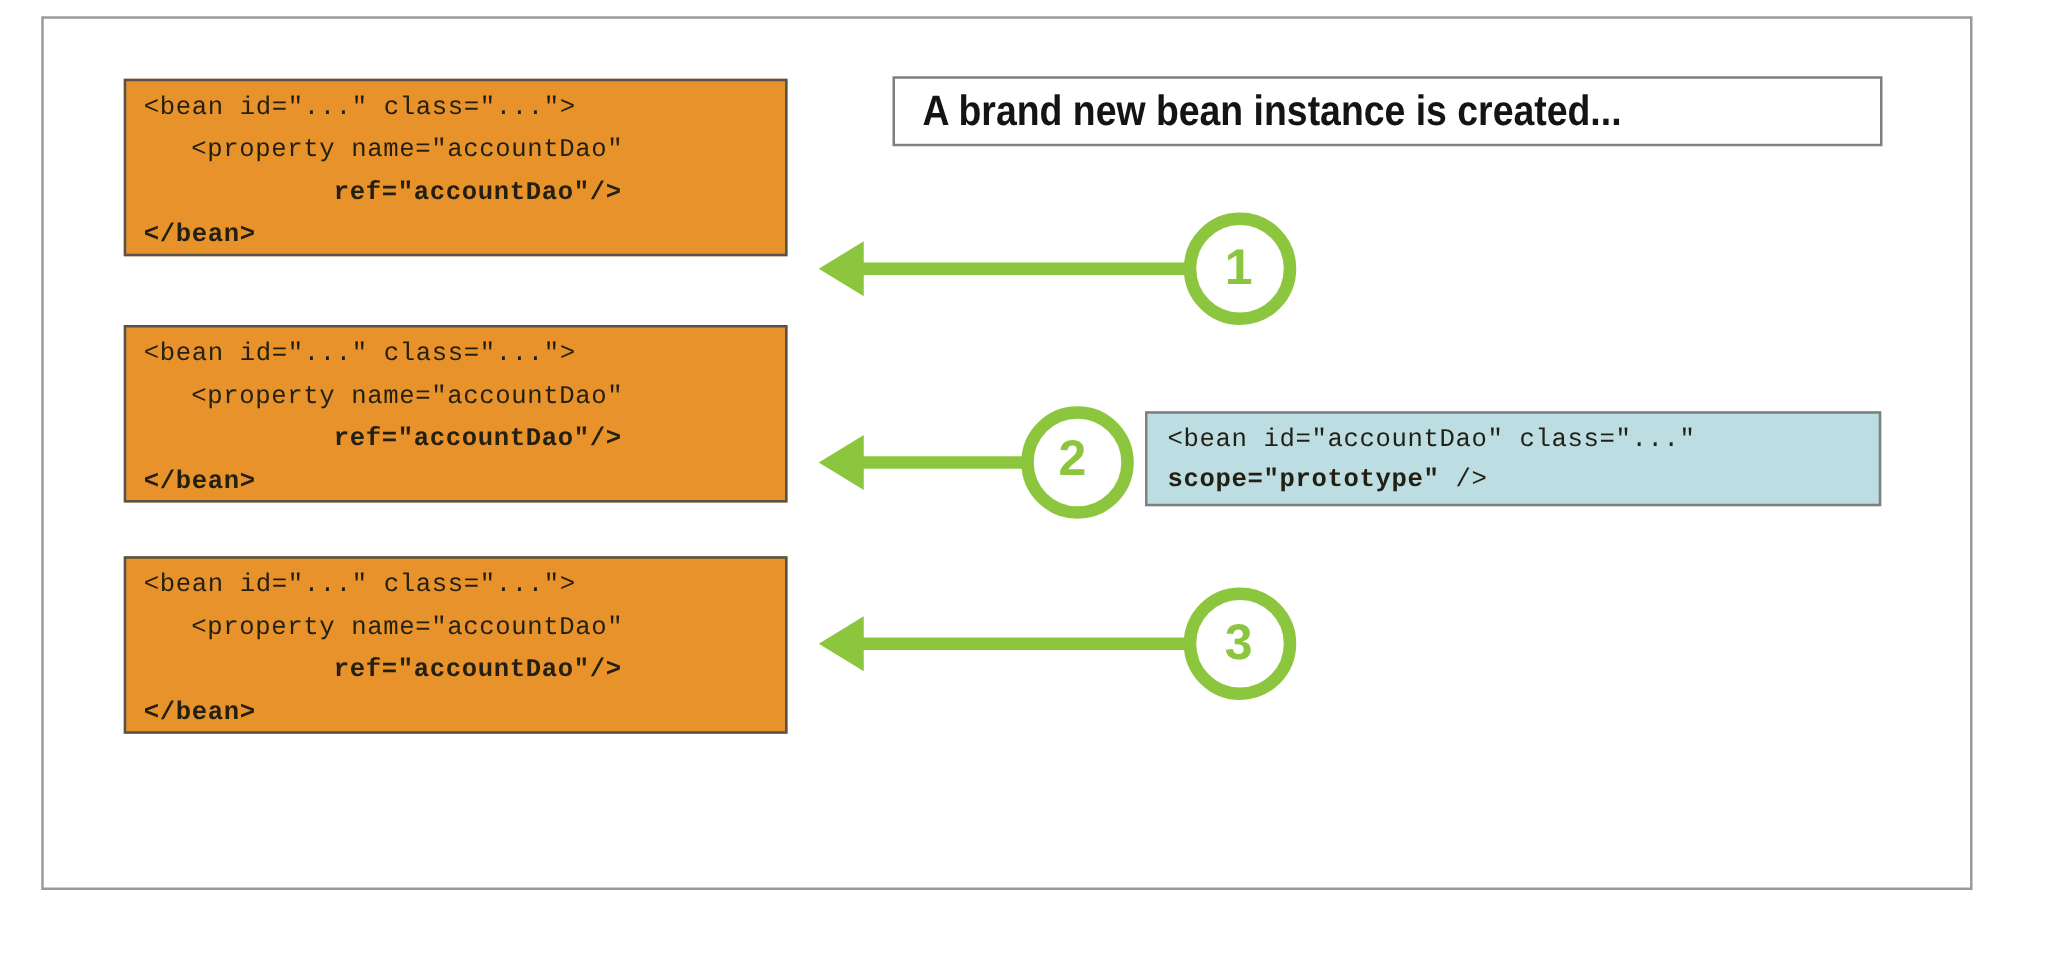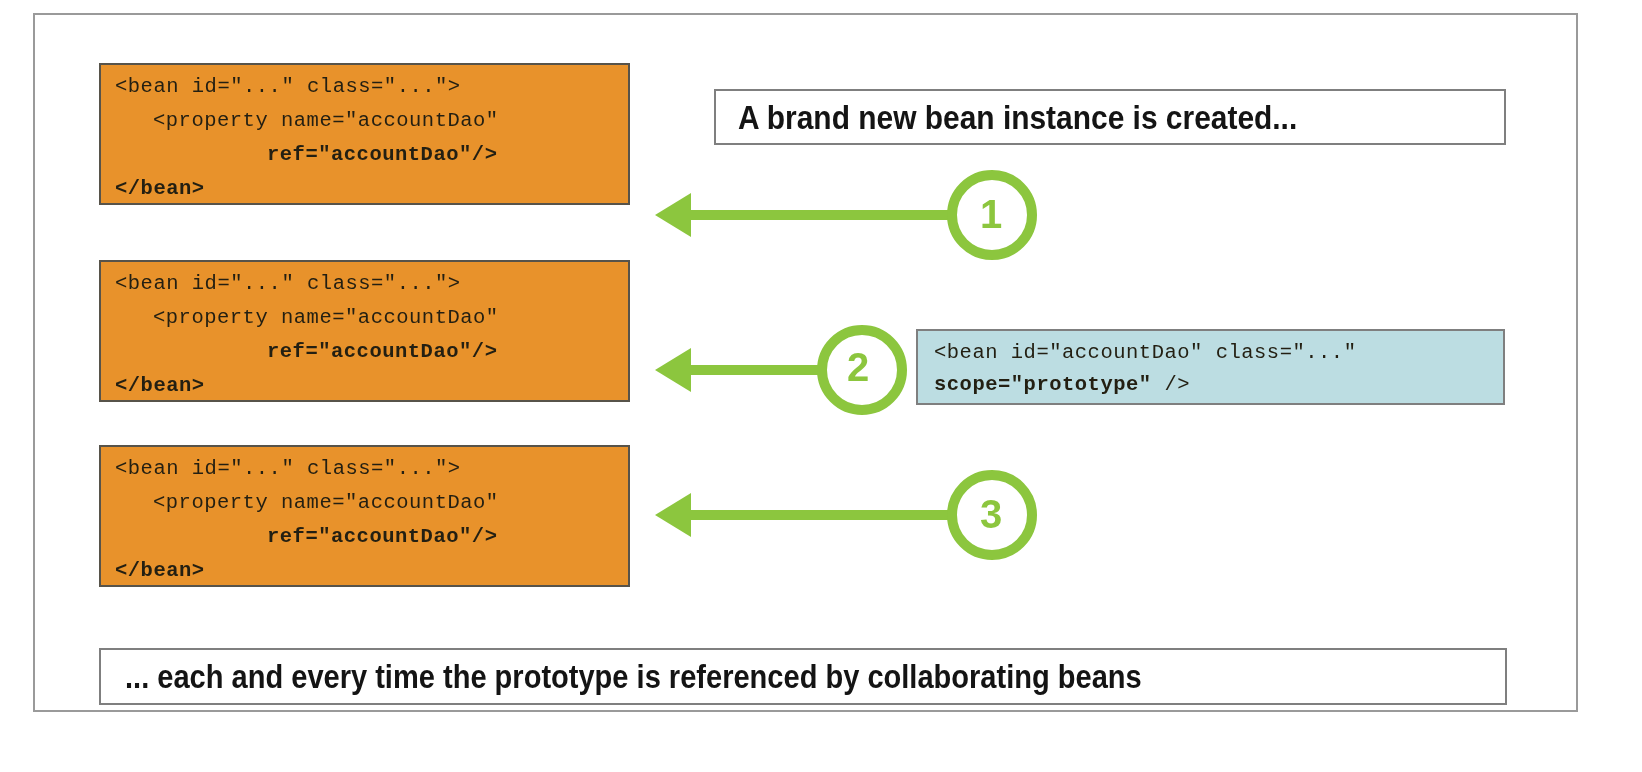--- a/index.html
+++ b/index.html
@@ -25,21 +25,21 @@
   #box1{left:64px;top:48px;width:531px;height:142px;}
   #box2{left:64px;top:245px;width:531px;height:142px;}
   #box3{left:64px;top:430px;width:531px;height:142px;}
 
   .ind1{padding-left:0;}
   .ind2{padding-left:38px;}
   .ind3{padding-left:152px;}
 
   
   .banner{position:absolute;background:#ffffff;border:2px solid #7f7f7f;
-          box-sizing:border-box;display:flex;align-items:center;margin-top:28px;}
+          box-sizing:border-box;display:flex;align-items:center;}
   .banner span{font-family:"Liberation Sans",sans-serif;font-weight:bold;
                color:#141414;font-stretch:condensed;white-space:nowrap;
                transform:scaleX(.88);transform-origin:left center;}
   #banner-top{left:679px;top:46px;width:792px;height:56px;padding-left:22px;}
   #banner-top span{font-size:34px;}
   #banner-bottom{left:64px;top:605px;width:1408px;height:57px;padding-left:24px;}
   #banner-bottom span{font-size:33px;}
 
   
   #cyanbox{position:absolute;left:881px;top:314px;width:589px;height:76px;
@@ -113,17 +113,14 @@
   </svg>
   <div class="num" id="num2">2</div>
 
   <svg class="arrowsvg" id="arrow3" width="360" height="100" viewBox="0 0 360 100">
     <line x1="330" y1="50" x2="35" y2="50" stroke="#8cc63e" stroke-width="10"></line>
     <polygon points="8,50 44,28 44,72" fill="#8cc63e"></polygon>
     <circle cx="345" cy="50" r="40" fill="#ffffff" stroke="#8cc63e" stroke-width="10"></circle>
   </svg>
   <div class="num" id="num3">3</div>
 
-  <div class="banner" id="banner-bottom">
-    <span>... each and every time the prototype is referenced by collaborating beans</span>
-  </div>
 
 </div>
 
 </body></html>

